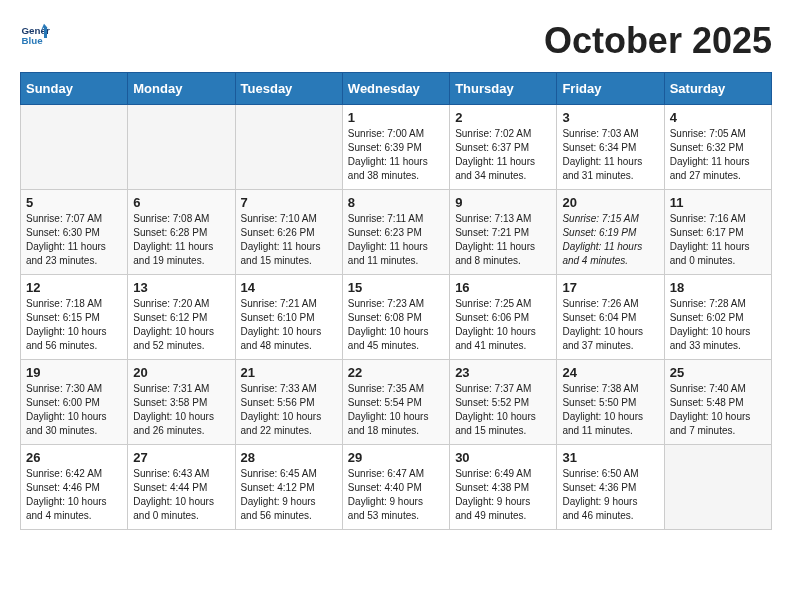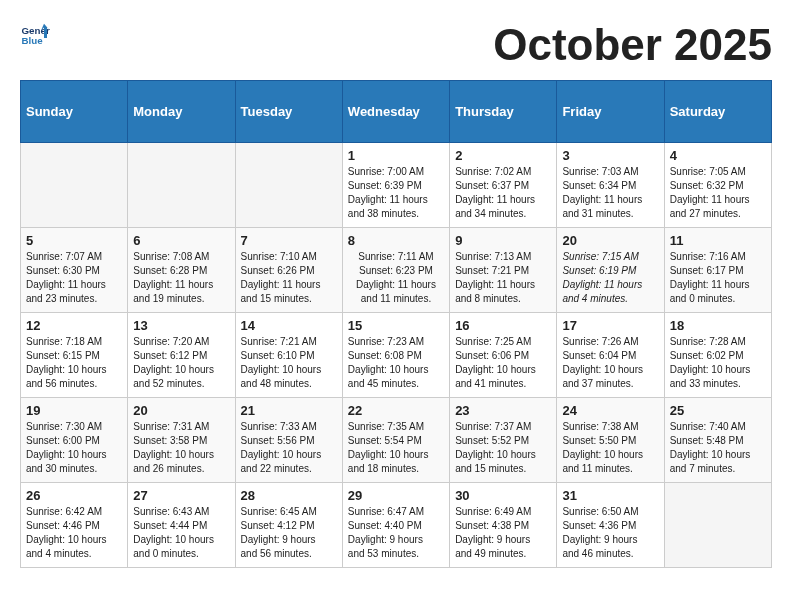--- a/index.html
+++ b/index.html
@@ -22,39 +22,39 @@
       gap: 4px;
     }
     .logo-icon {
       width: 30px;
       height: 30px;
     }
     .title-block {
       text-align: right;
     }
     .month-title {
-      font-size: 44px;
+      font-size: 36px;
       font-weight: bold;
       color: #222;
     }
     .location-title {
       font-size: 16px;
       color: #333;
     }
     .calendar {
       width: 100%;
       border-collapse: collapse;
       border: 1px solid #ccc;
     }
     .calendar th {
       background: #2979b8;
       color: #fff;
       font-size: 13px;
       font-weight: bold;
-      padding: 23px 5px;
+      padding: 8px 5px;
       text-align: left;
       border: 1px solid #1a5a9a;
     }
     .calendar td {
       width: 107px;
       vertical-align: top;
       padding: 5px 5px 5px 5px;
       border: 1px solid #ccc;
       font-size: 10.5px;
       color: #222;
@@ -161,21 +161,21 @@
         </td>
         <td>
           <span class="day-num">7</span>
           <div class="day-info" style="white-space: pre-line;">Sunrise: 7:10 AM
 Sunset: 6:26 PM
 Daylight: 11 hours
 and 15 minutes.</div>
         </td>
         <td>
           <span class="day-num">8</span>
-          <div class="day-info" style="white-space: pre-line; text-align: center;">Sunrise: 7:11 AM
+          <div class="day-info" style="white-space: pre-line;">Sunrise: 7:11 AM
 Sunset: 6:23 PM
 Daylight: 11 hours
 and 11 minutes.</div>
         </td>
         <td>
           <span class="day-num">9</span>
           <div class="day-info" style="white-space: pre-line;">Sunrise: 7:13 AM
 Sunset: 7:21 PM
 Daylight: 11 hours
 and 8 minutes.</div>

